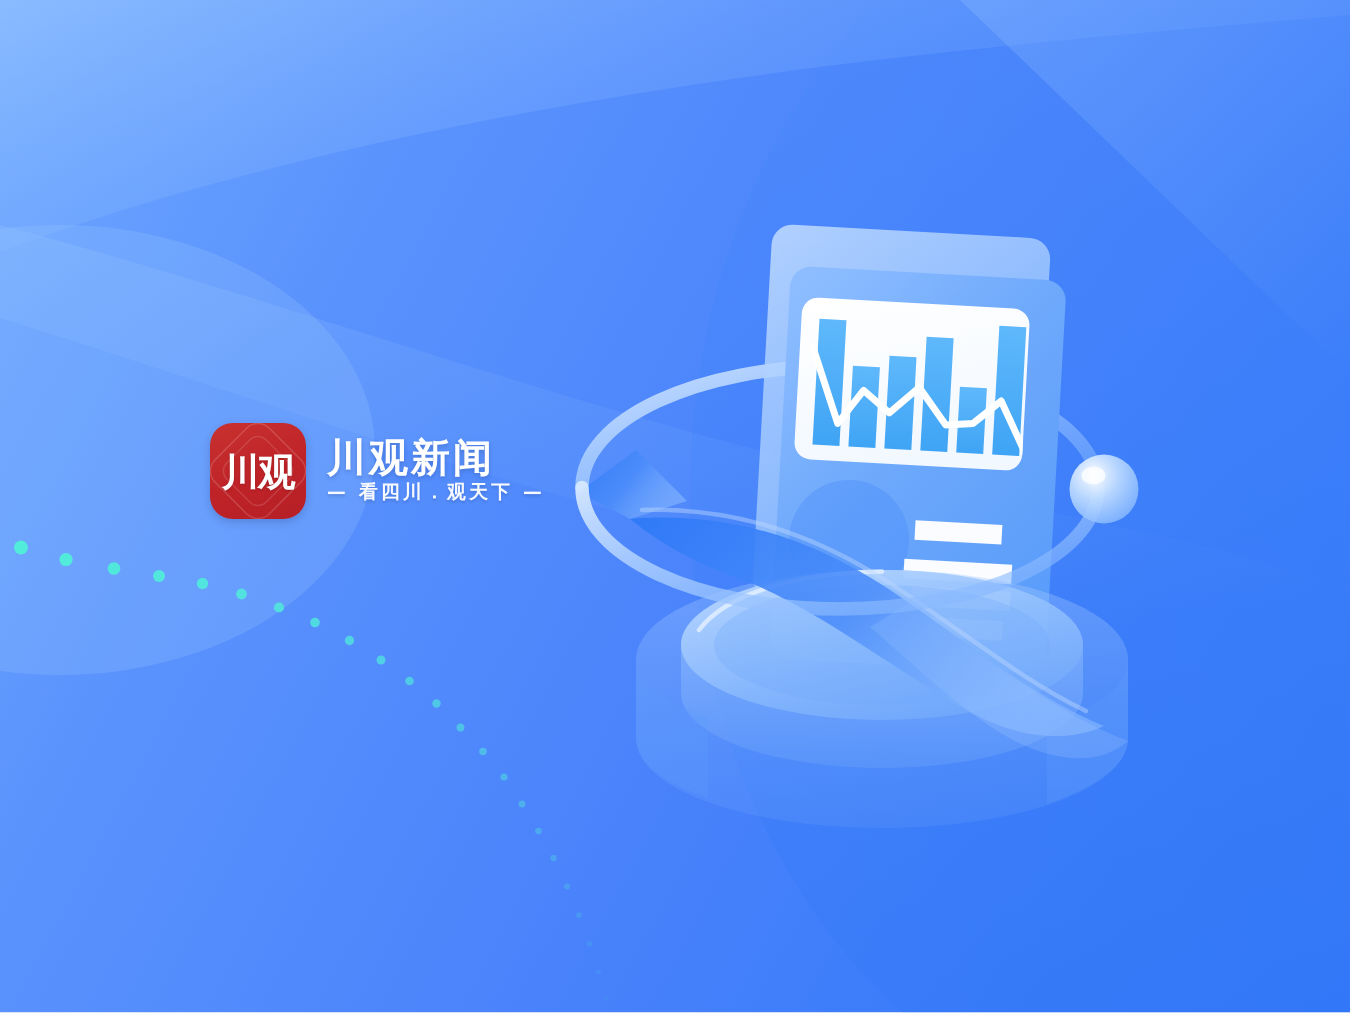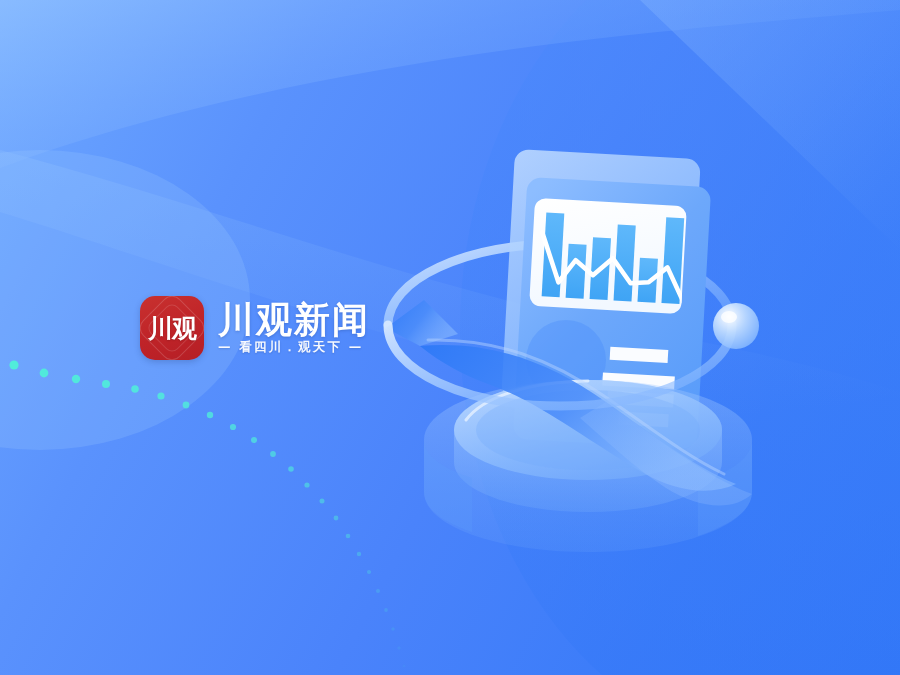--- a/index.html
+++ b/index.html
@@ -19,21 +19,21 @@
   
   .bg-layer { position:absolute; inset:0; pointer-events:none; }
   .bg-svg { position:absolute; inset:0; width:900px; height:675px; display:block; }
 
   
   .dot-arc { position:absolute; inset:0; width:900px; height:675px; }
 
   
   #logo {
     position:absolute;
-    left:140px; top:296px;
+    left:140px; top:282px;
     display:flex; align-items:center; gap:14px;
   }
   #logo-mark {
     position:relative;
     width:64px; height:64px;
     border-radius:15px;
     background:linear-gradient(160deg,#c8312f 0%,#bf2328 55%,#b51f26 100%);
     box-shadow:0 2px 6px rgba(20,40,90,.22);
     overflow:hidden;
     flex:none;
@@ -61,21 +61,21 @@
     font-family:"DejaVu Sans", sans-serif;
     font-size:25px;
     font-weight:700;
     letter-spacing:-1px;
     text-shadow:0 1px 2px rgba(0,0,0,.16);
   }
   #logo-word { display:flex; flex-direction:column; gap:3px; }
   #logo-title {
     color:#ffffff;
     font-family:"DejaVu Sans", sans-serif;
-    font-size:36px;
+    font-size:26px;
     font-weight:700;
     line-height:1;
     letter-spacing:2px;
     text-shadow:0 1px 3px rgba(30,60,130,.30);
     white-space:nowrap;
   }
   #logo-tagline {
     color:#ffffff;
     font-family:"DejaVu Sans", sans-serif;
     font-size:12.5px;

